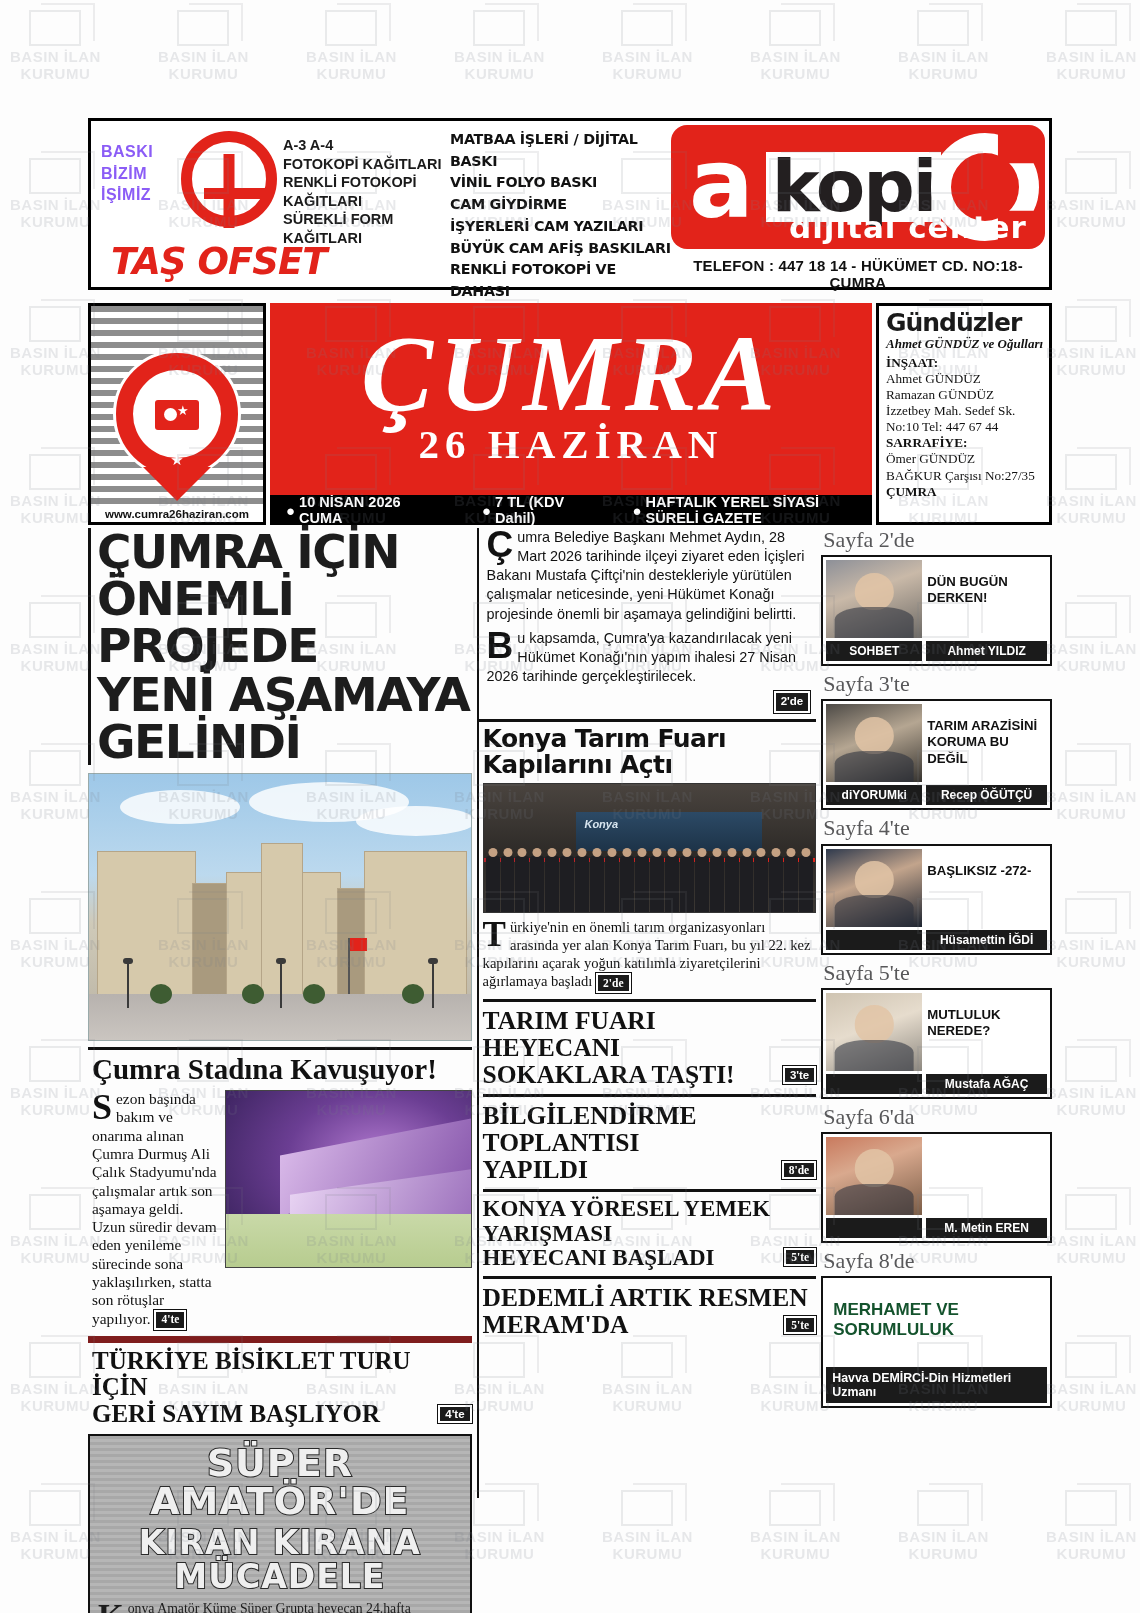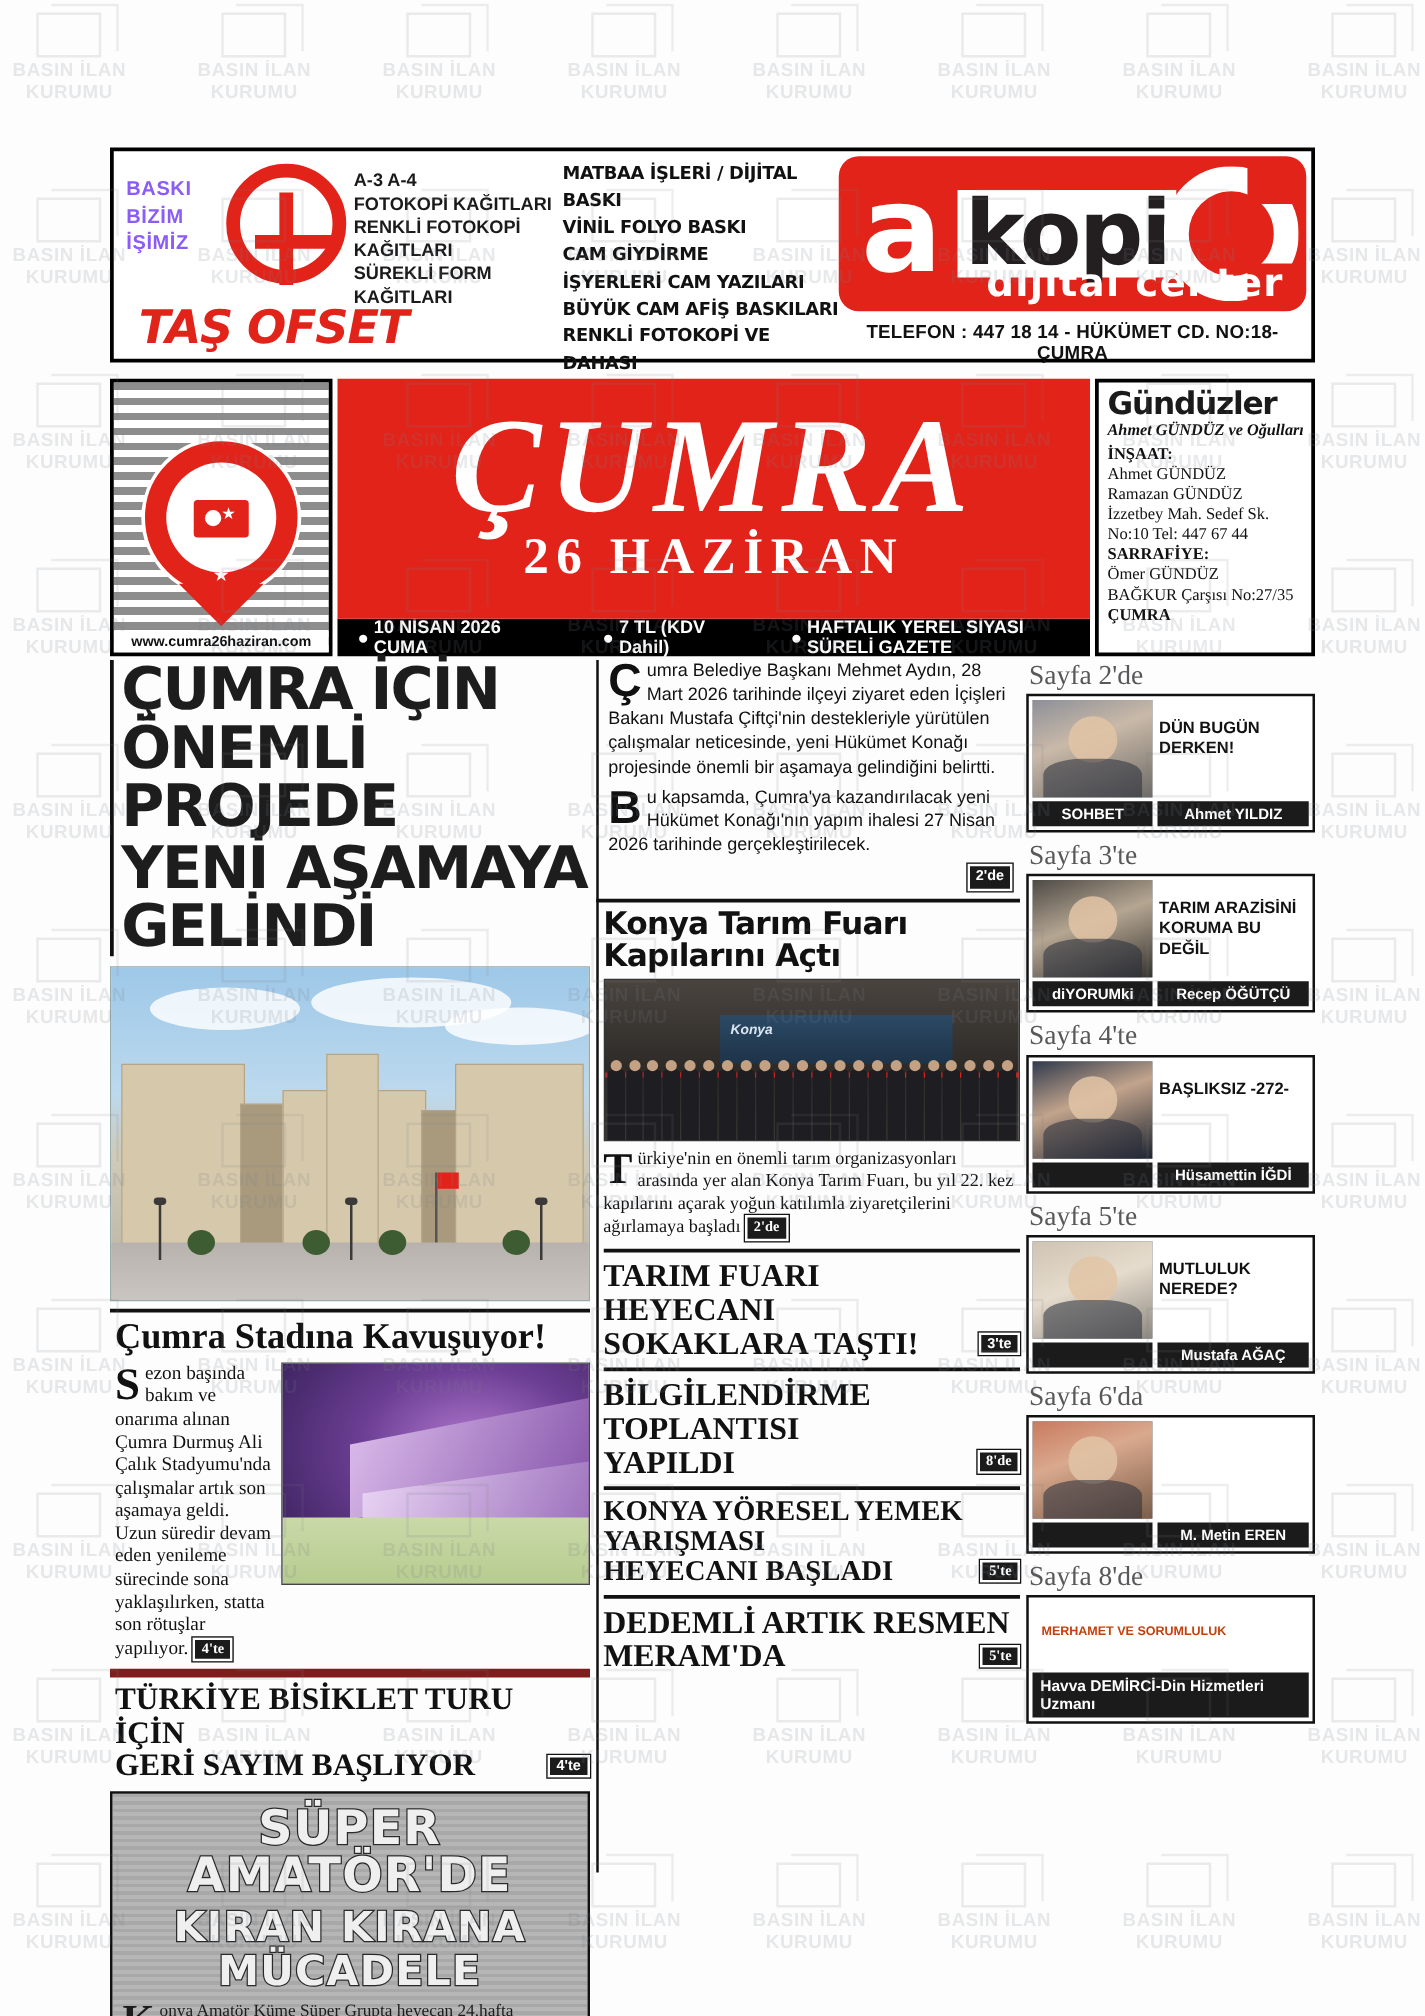--- a/index.html
+++ b/index.html
@@ -446,21 +446,21 @@
   .cb-foot { display:flex; gap: 4px; margin-top: 3px; }
   .cb-tag {
     background:#1b1b1b; color:#fff; font-size: 12px; font-weight: 800;
     padding: 3px 4px; text-align:center;
   }
   .cb-tag.left  { width: 96px; }
   .cb-tag.right { flex: 1; }
   .cb-tag.blank { color: transparent; }
   .colbox.plain { padding: 0; }
   .cbp-t {
-    font-size: 10px; font-weight: 800; color:#c2410c;
+    font-size: 17px; font-weight: 800; color:#14532d;
     padding: 22px 10px 24px 10px;
   }
   .cbp-f {
     background:#1b1b1b; color:#fff; font-size: 12.4px; font-weight: 800;
     padding: 4px 6px; margin: 3px;
   }
 
   
   .face { position:absolute; inset:0; }
   .f1 { background: linear-gradient(160deg,#8d9098 0%, #c9b9a8 40%, #6d6a66 100%); }

